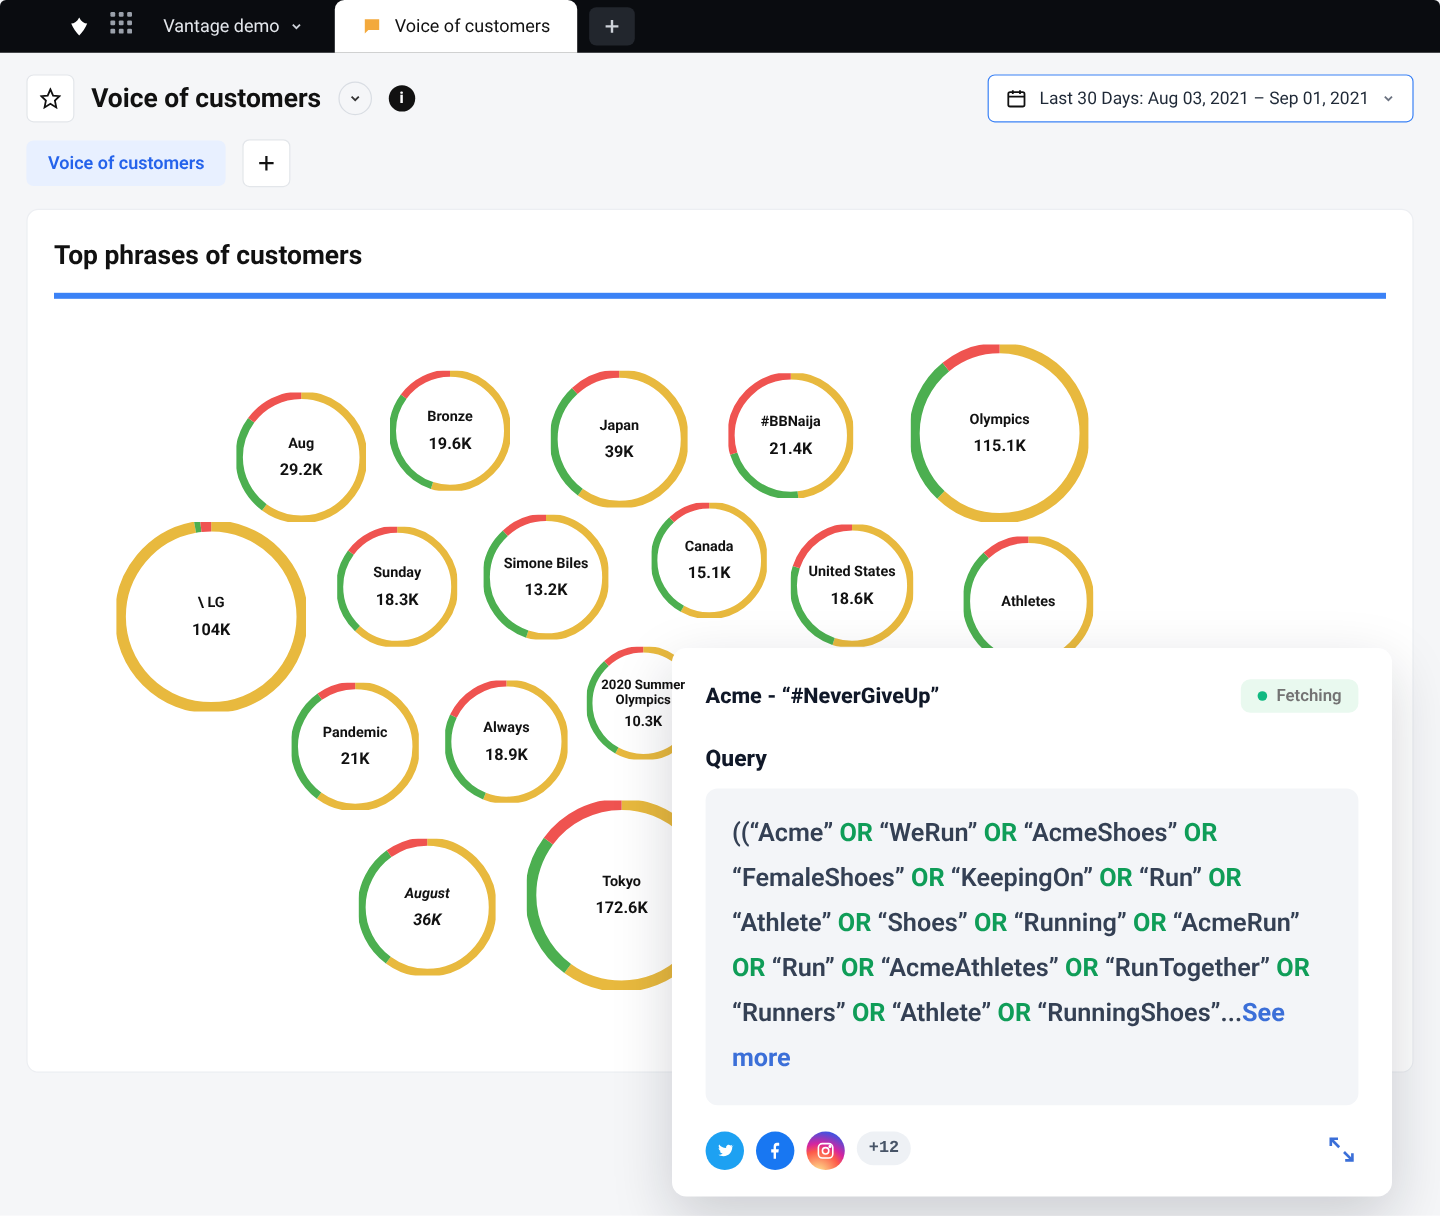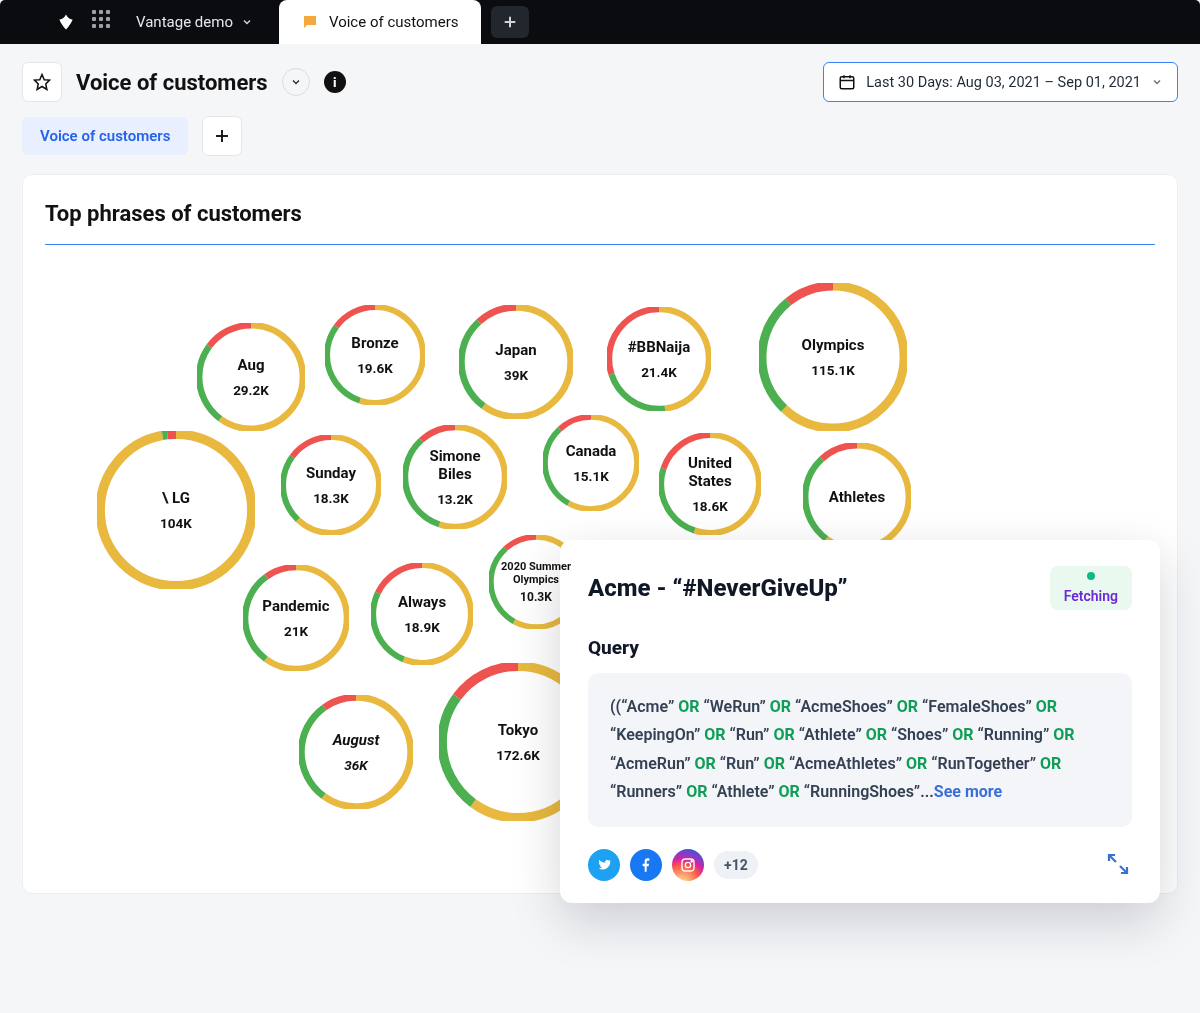--- a/index.html
+++ b/index.html
@@ -25,43 +25,43 @@
   .datepill { border:1.5px solid #3b82f6; background:#fff; border-radius:6px; height:40px; display:flex; align-items:center; padding:0 14px; gap:10px; font-size:14.5px; color:#1f2937; cursor:pointer; }
   .datepill .cal { width:18px; height:18px; }
 
   
   .chips { display:flex; align-items:center; gap:14px; padding:4px 22px 18px; }
   .chip-active { background:#e8f0ff; color:#2563eb; font-weight:600; font-size:15px; padding:10px 18px; border-radius:6px; cursor:pointer; }
   .chip-add { width:40px; height:40px; border:1px solid #e3e6ea; border-radius:6px; background:#fff; display:flex; align-items:center; justify-content:center; font-size:22px; color:#111; cursor:pointer; }
 
   
   .card { margin:0 22px; background:#fff; border:1px solid #eceef2; border-radius:10px; padding:26px 22px 40px; min-height:720px; position:relative; }
-  .card-title { font-size:22px; font-weight:700; color:#111; padding-bottom:18px; border-bottom:1px solid #3b82f6; }
+  .card-title { font-size:22px; font-weight:700; color:#111; padding-bottom:18px; border-bottom:5px solid #3b82f6; }
 
   .bubble-area { position:relative; width:100%; height:600px; }
   .bubble { position:absolute; border-radius:50%; display:flex; flex-direction:column; align-items:center; justify-content:center; background:#fff; cursor:pointer; }
   .bubble svg.ring { position:absolute; inset:0; width:100%; height:100%; }
-  .bubble .label { font-size:15px; font-weight:700; color:#111; text-align:center; z-index:2; padding:0 8px; line-height:1.2; }
+  .bubble .label { font-size:12px; font-weight:700; color:#111; text-align:center; z-index:2; padding:0 8px; line-height:1.2; }
   .bubble .count { font-size:13.5px; font-weight:700; color:#111; margin-top:8px; z-index:2; }
   .bubble.small .label { font-size:11px; }
   .bubble.small .count { font-size:12px; margin-top:4px; }
 
   
   .panel { position:absolute; left:560px; top:540px; width:600px; background:#fff; border-radius:12px; box-shadow:0 18px 50px rgba(16,24,40,.18); padding:26px 28px 22px; }
   .panel-head { display:flex; align-items:center; justify-content:space-between; }
-  .panel-title { font-size:24px; font-weight:800; color:#101828; }
-  .badge { background:#e9f9ef; color:#6d28d9; font-size:14px; font-weight:600; padding:6px 14px; border-radius:8px; display:flex; align-items:center; gap:8px;flex-direction:column; }
+  .panel-title { font-size:18px; font-weight:800; color:#101828; }
+  .badge { background:#e9f9ef; color:#737373; font-size:14px; font-weight:600; padding:6px 14px; border-radius:8px; display:flex; align-items:center; gap:8px; }
   .badge .dot { width:8px; height:8px; background:#10b981; border-radius:50%; }
   .panel-sub { margin-top:26px; font-size:19px; font-weight:800; color:#101828; }
-  .query-box { margin-top:14px; background:#f3f5f8; border-radius:10px; padding:20px 22px; font-size:16px; line-height:1.78; color:#344054; font-weight:600; }
+  .query-box { margin-top:14px; background:#f3f5f8; border-radius:10px; padding:20px 22px; font-size:21px; line-height:1.78; color:#344054; font-weight:600; }
   .query-box .term { color:#344054; }
   .query-box .op { color:#0f9d58; font-weight:700; }
   .query-box .seemore { color:#3b6fd8; font-weight:700; cursor:pointer; }
   .panel-foot { margin-top:22px; display:flex; align-items:center; justify-content:space-between; }
-  .social { display:flex; align-items:center; gap:10px; }
+  .social { display:flex; align-items:flex-start; gap:10px;font-family:Liberation Mono, monospace; }
   .sicon { width:32px; height:32px; border-radius:50%; display:flex; align-items:center; justify-content:center; color:#fff; }
   .sicon.tw { background:#1da1f2; }
   .sicon.fb { background:#1877f2; }
   .sicon.ig { background: radial-gradient(circle at 30% 110%,#fdf497 0%,#fd5949 45%,#d6249f 60%,#285aeb 90%); }
   .splus { font-size:14px; font-weight:700; color:#475467; background:#eef1f5; border-radius:16px; padding:6px 10px; cursor:pointer; }
   .expand { width:26px; height:26px; cursor:pointer; color:#3b6fd8; }
 
   .chev { display:inline-block; }
 </style>
 </head>

